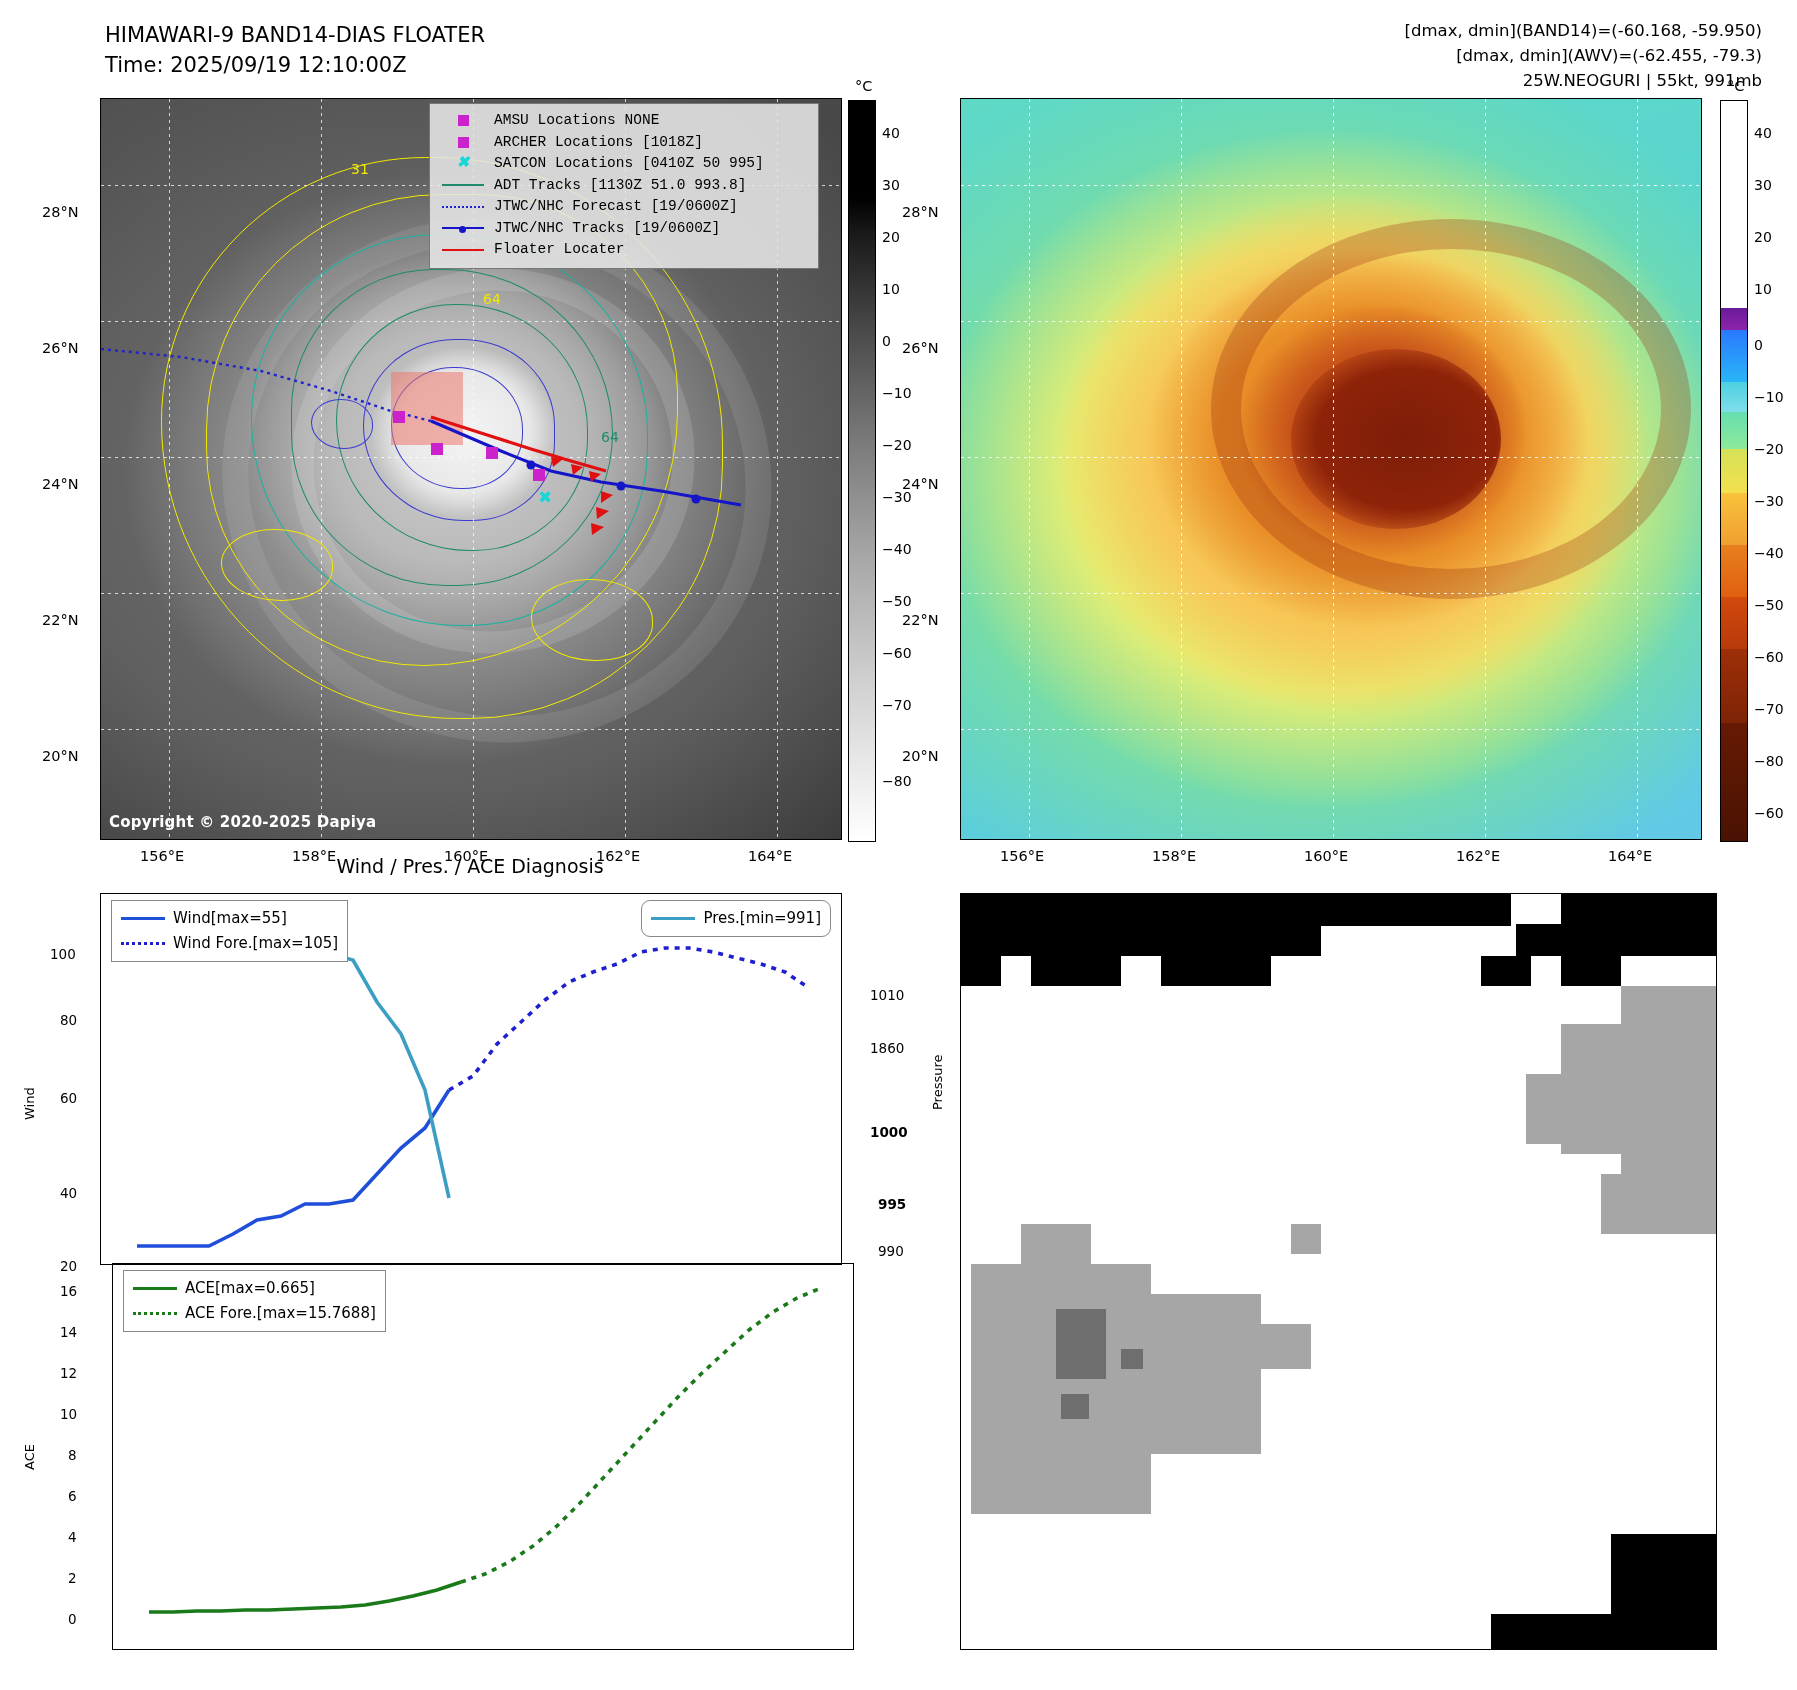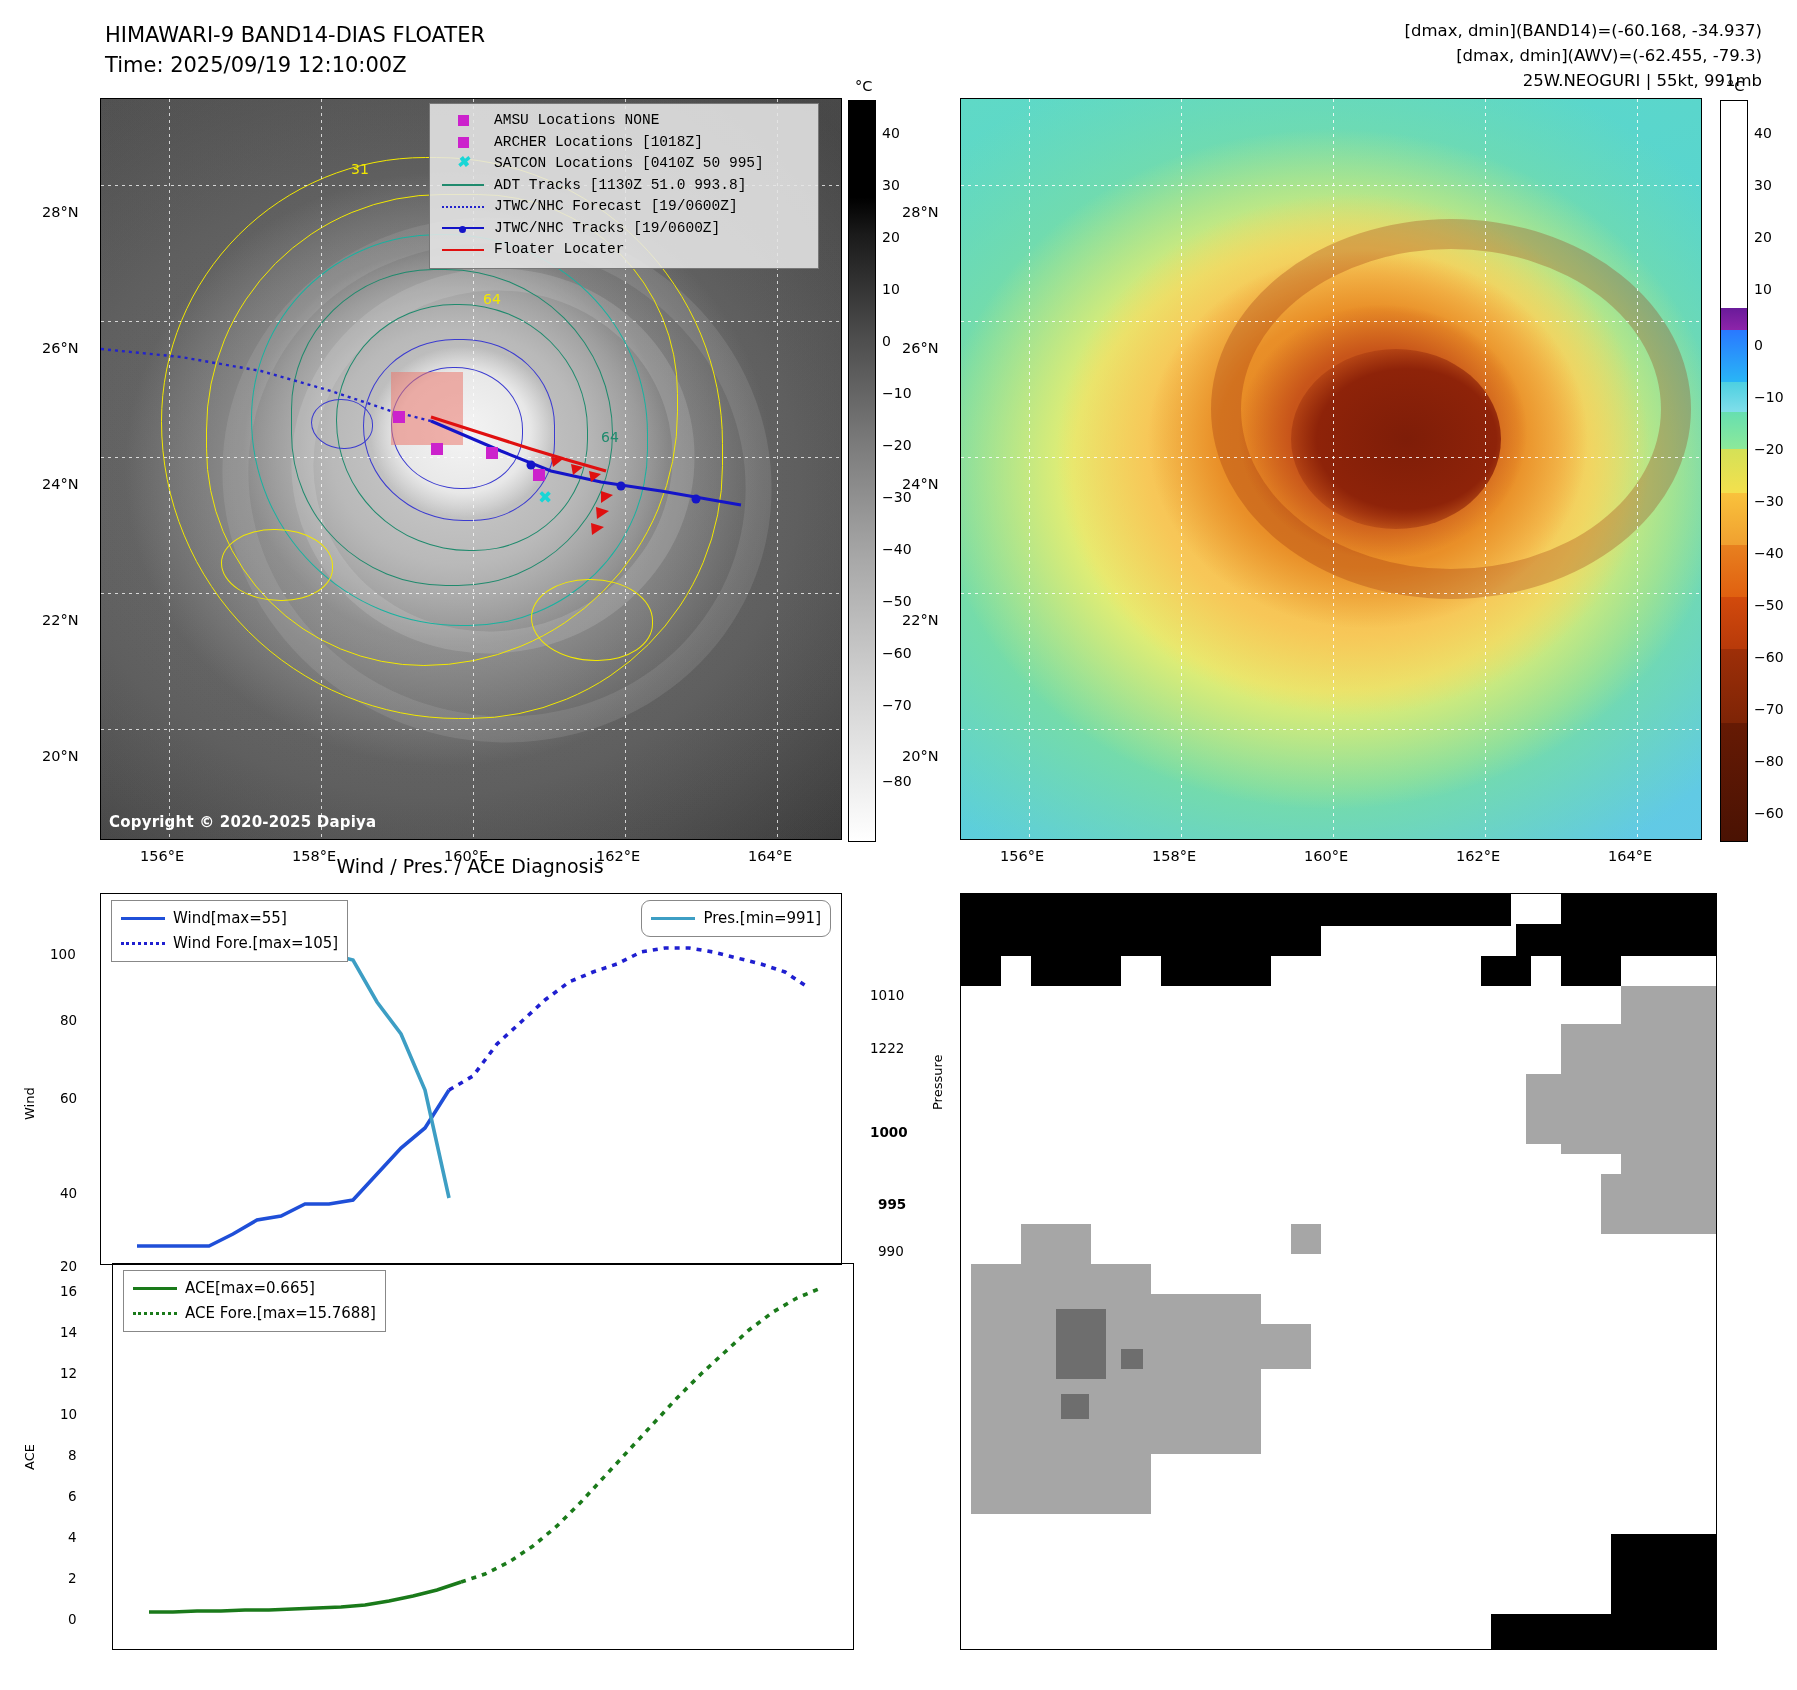--- a/index.html
+++ b/index.html
@@ -104,21 +104,21 @@
 </style>
 </head>
 <body>
 
 <div id="title-block">
   <div>HIMAWARI-9 BAND14-DIAS FLOATER</div>
   <div>Time: 2025/09/19 12:10:00Z</div>
 </div>
 
 <div id="header-right">
-  <div>[dmax, dmin](BAND14)=(-60.168, -34.937)</div>
+  <div>[dmax, dmin](BAND14)=(-60.168, -59.950)</div>
   <div>[dmax, dmin](AWV)=(-62.455, -79.3)</div>
   <div>25W.NEOGURI | 55kt, 991mb</div>
 </div>
 
 <div class="panel" id="ir-panel">
   <div class="ir-bg"></div>
 
   <div class="swirl" style="left:120px;top:120px;width:500px;height:470px;border:26px solid rgba(235,235,235,0.22);transform:rotate(18deg);"></div>
   <div class="swirl" style="left:190px;top:170px;width:360px;height:340px;border:22px solid rgba(245,245,245,0.30);transform:rotate(-12deg);"></div>
 
@@ -329,21 +329,21 @@
 <div class="ylab" style="left:22px;top:1120px;">Wind</div>
 <div class="ylab" style="left:930px;top:1110px;">Pressure</div>
 <div class="tick" style="left:60px;top:1258px;">20</div>
 <div class="tick" style="left:60px;top:1185px;">40</div>
 <div class="tick" style="left:60px;top:1090px;">60</div>
 <div class="tick" style="left:60px;top:1012px;">80</div>
 <div class="tick" style="left:50px;top:946px;">100</div>
 <div class="tick" style="left:878px;top:1243px;">990</div>
 <div class="tick" style="left:878px;top:1196px;font-weight:bold;">995</div>
 <div class="tick" style="left:870px;top:1124px;font-weight:bold;">1000</div>
-<div class="tick" style="left:870px;top:1040px;">1222</div>
+<div class="tick" style="left:870px;top:1040px;">1860</div>
 <div class="tick" style="left:870px;top:987px;">1010</div>
 
 <div class="panel" id="ace-panel">
   <div class="plot-inner">
     <svg width="738" height="383">
       <polyline points="36,348 60,348 84,347 108,347 132,346 156,346 180,345 204,344 228,343 252,341 276,337 300,332 324,326 348,318" fill="none" stroke="#1a7a1a" stroke-width="3.6"></polyline>
       <polyline points="348,318 372,310 396,298 420,282 444,262 468,238 492,212 516,186 540,160 564,134 588,110 612,88 636,66 660,48 684,34 708,24" fill="none" stroke="#1a7a1a" stroke-width="3.6" stroke-dasharray="5,6"></polyline>
     </svg>
   </div>
   <div class="legend2" style="left:10px;top:6px;">

